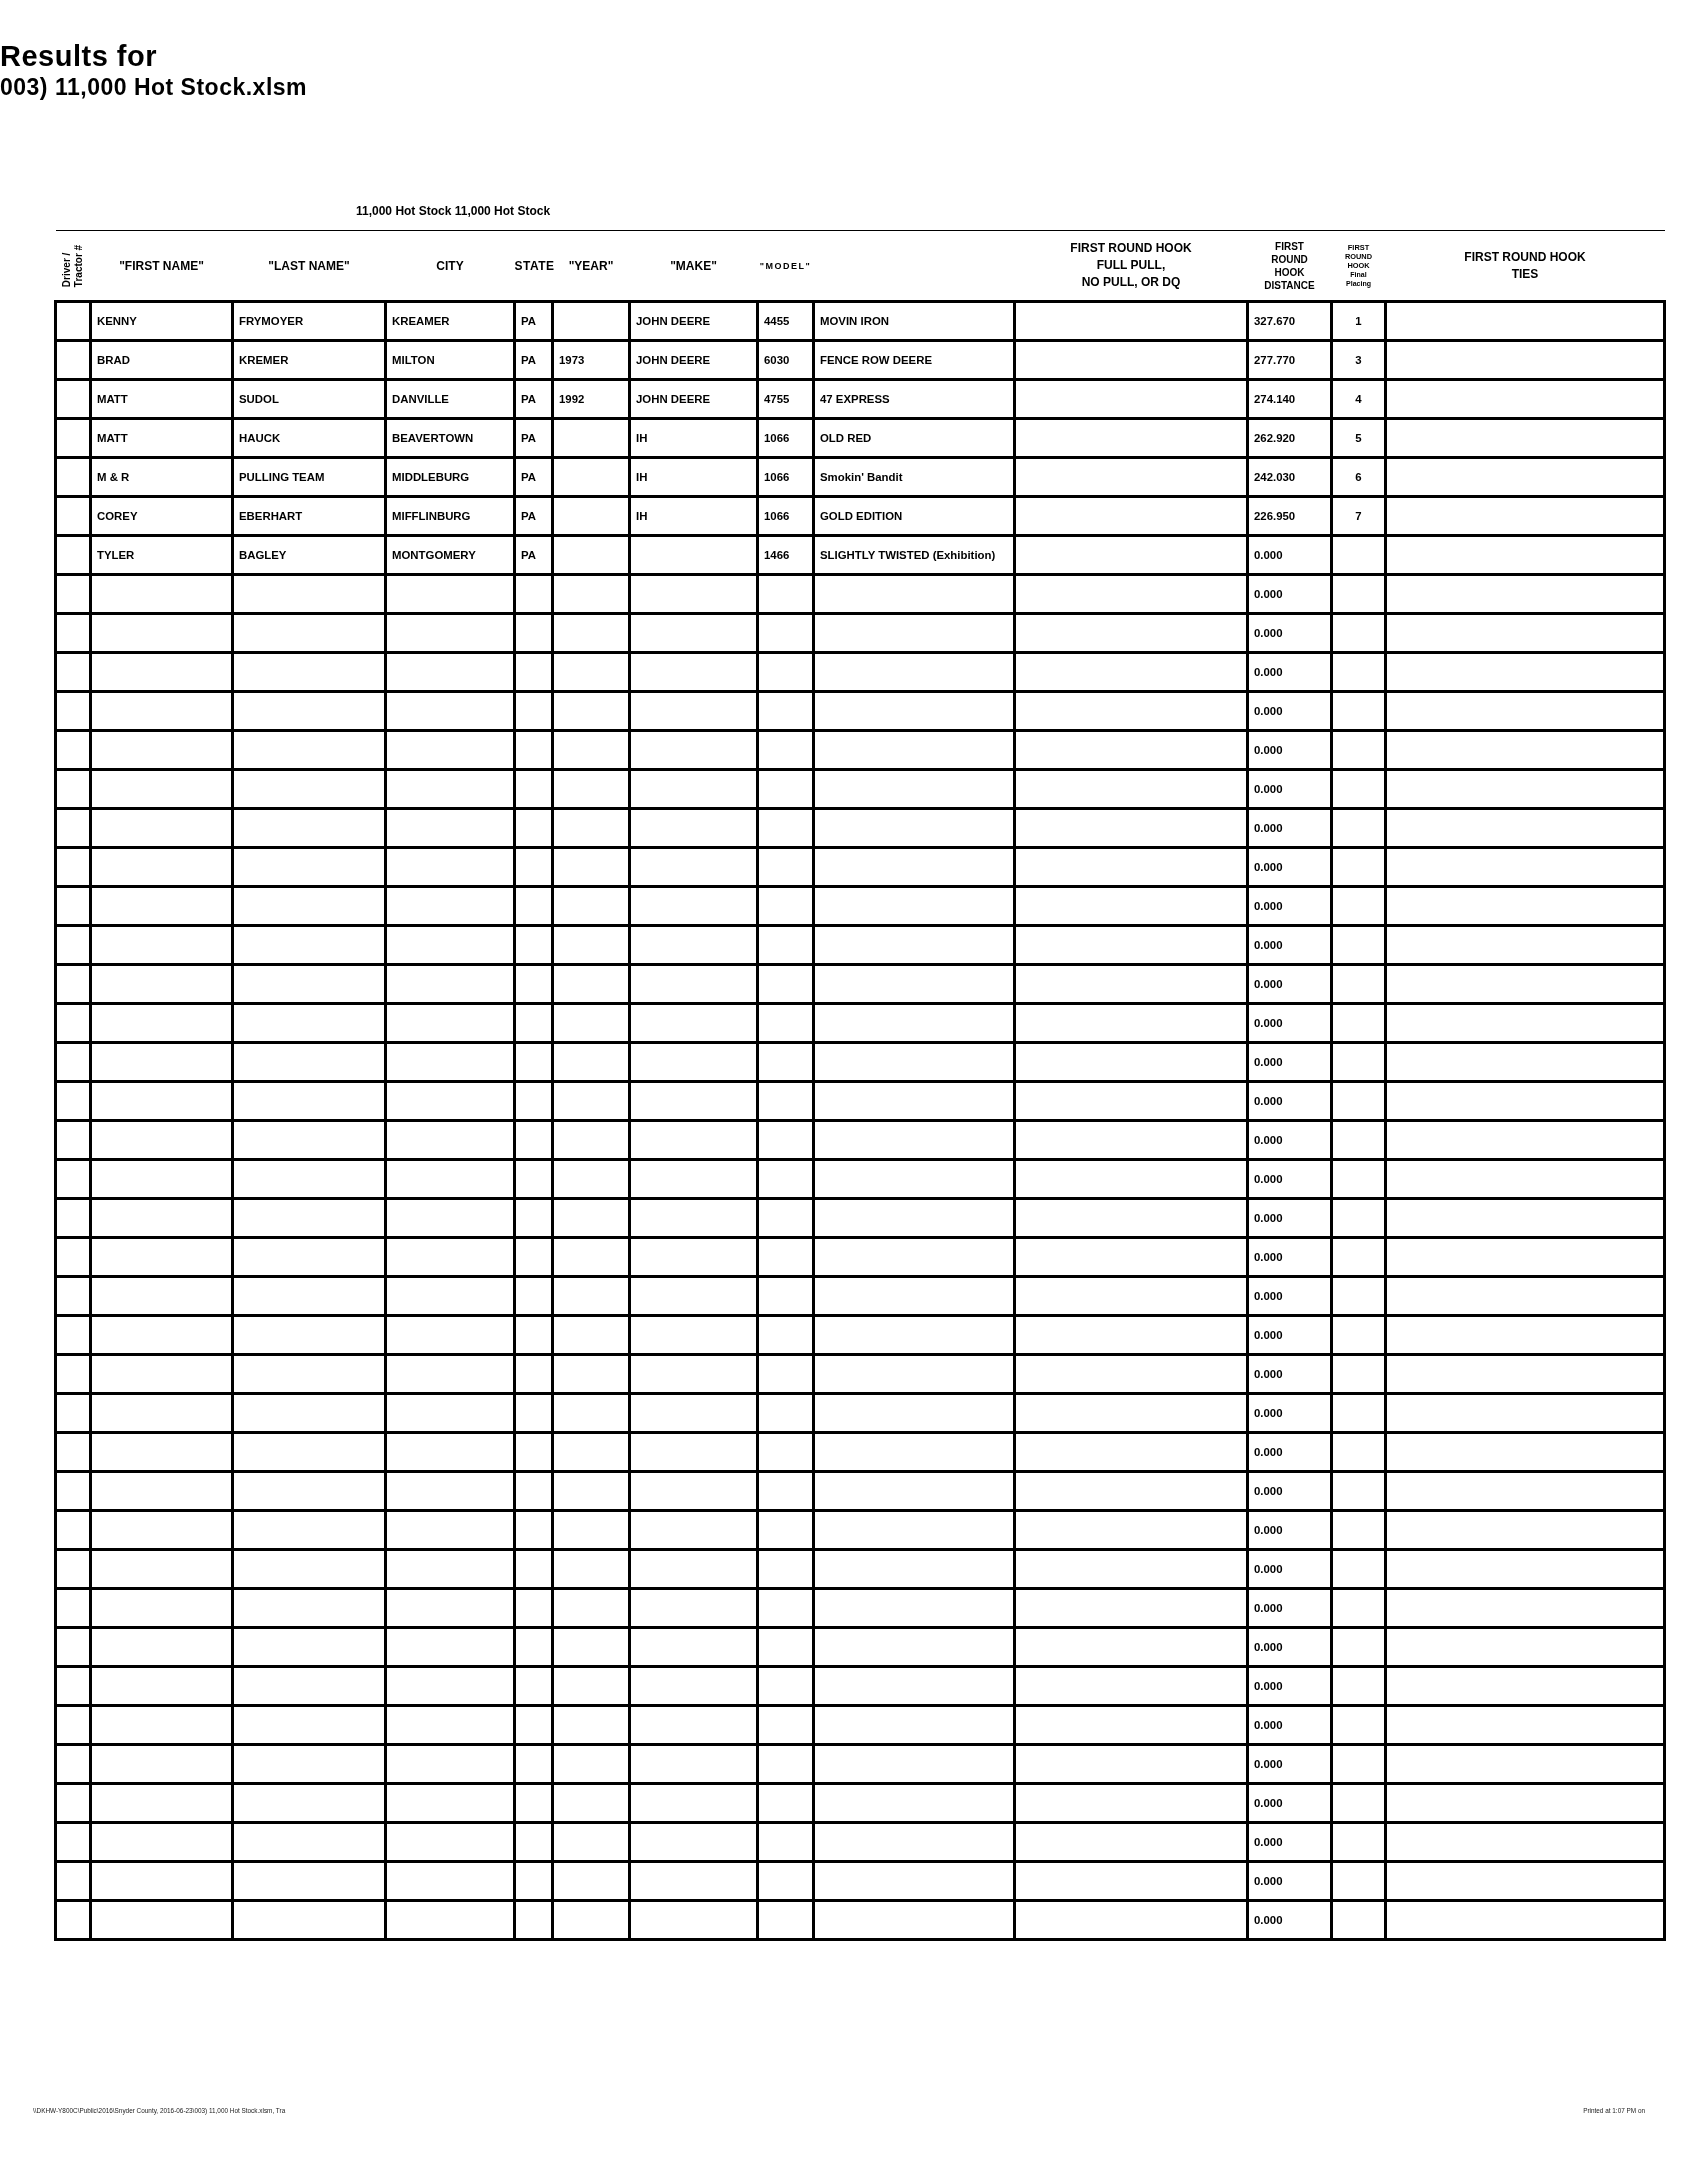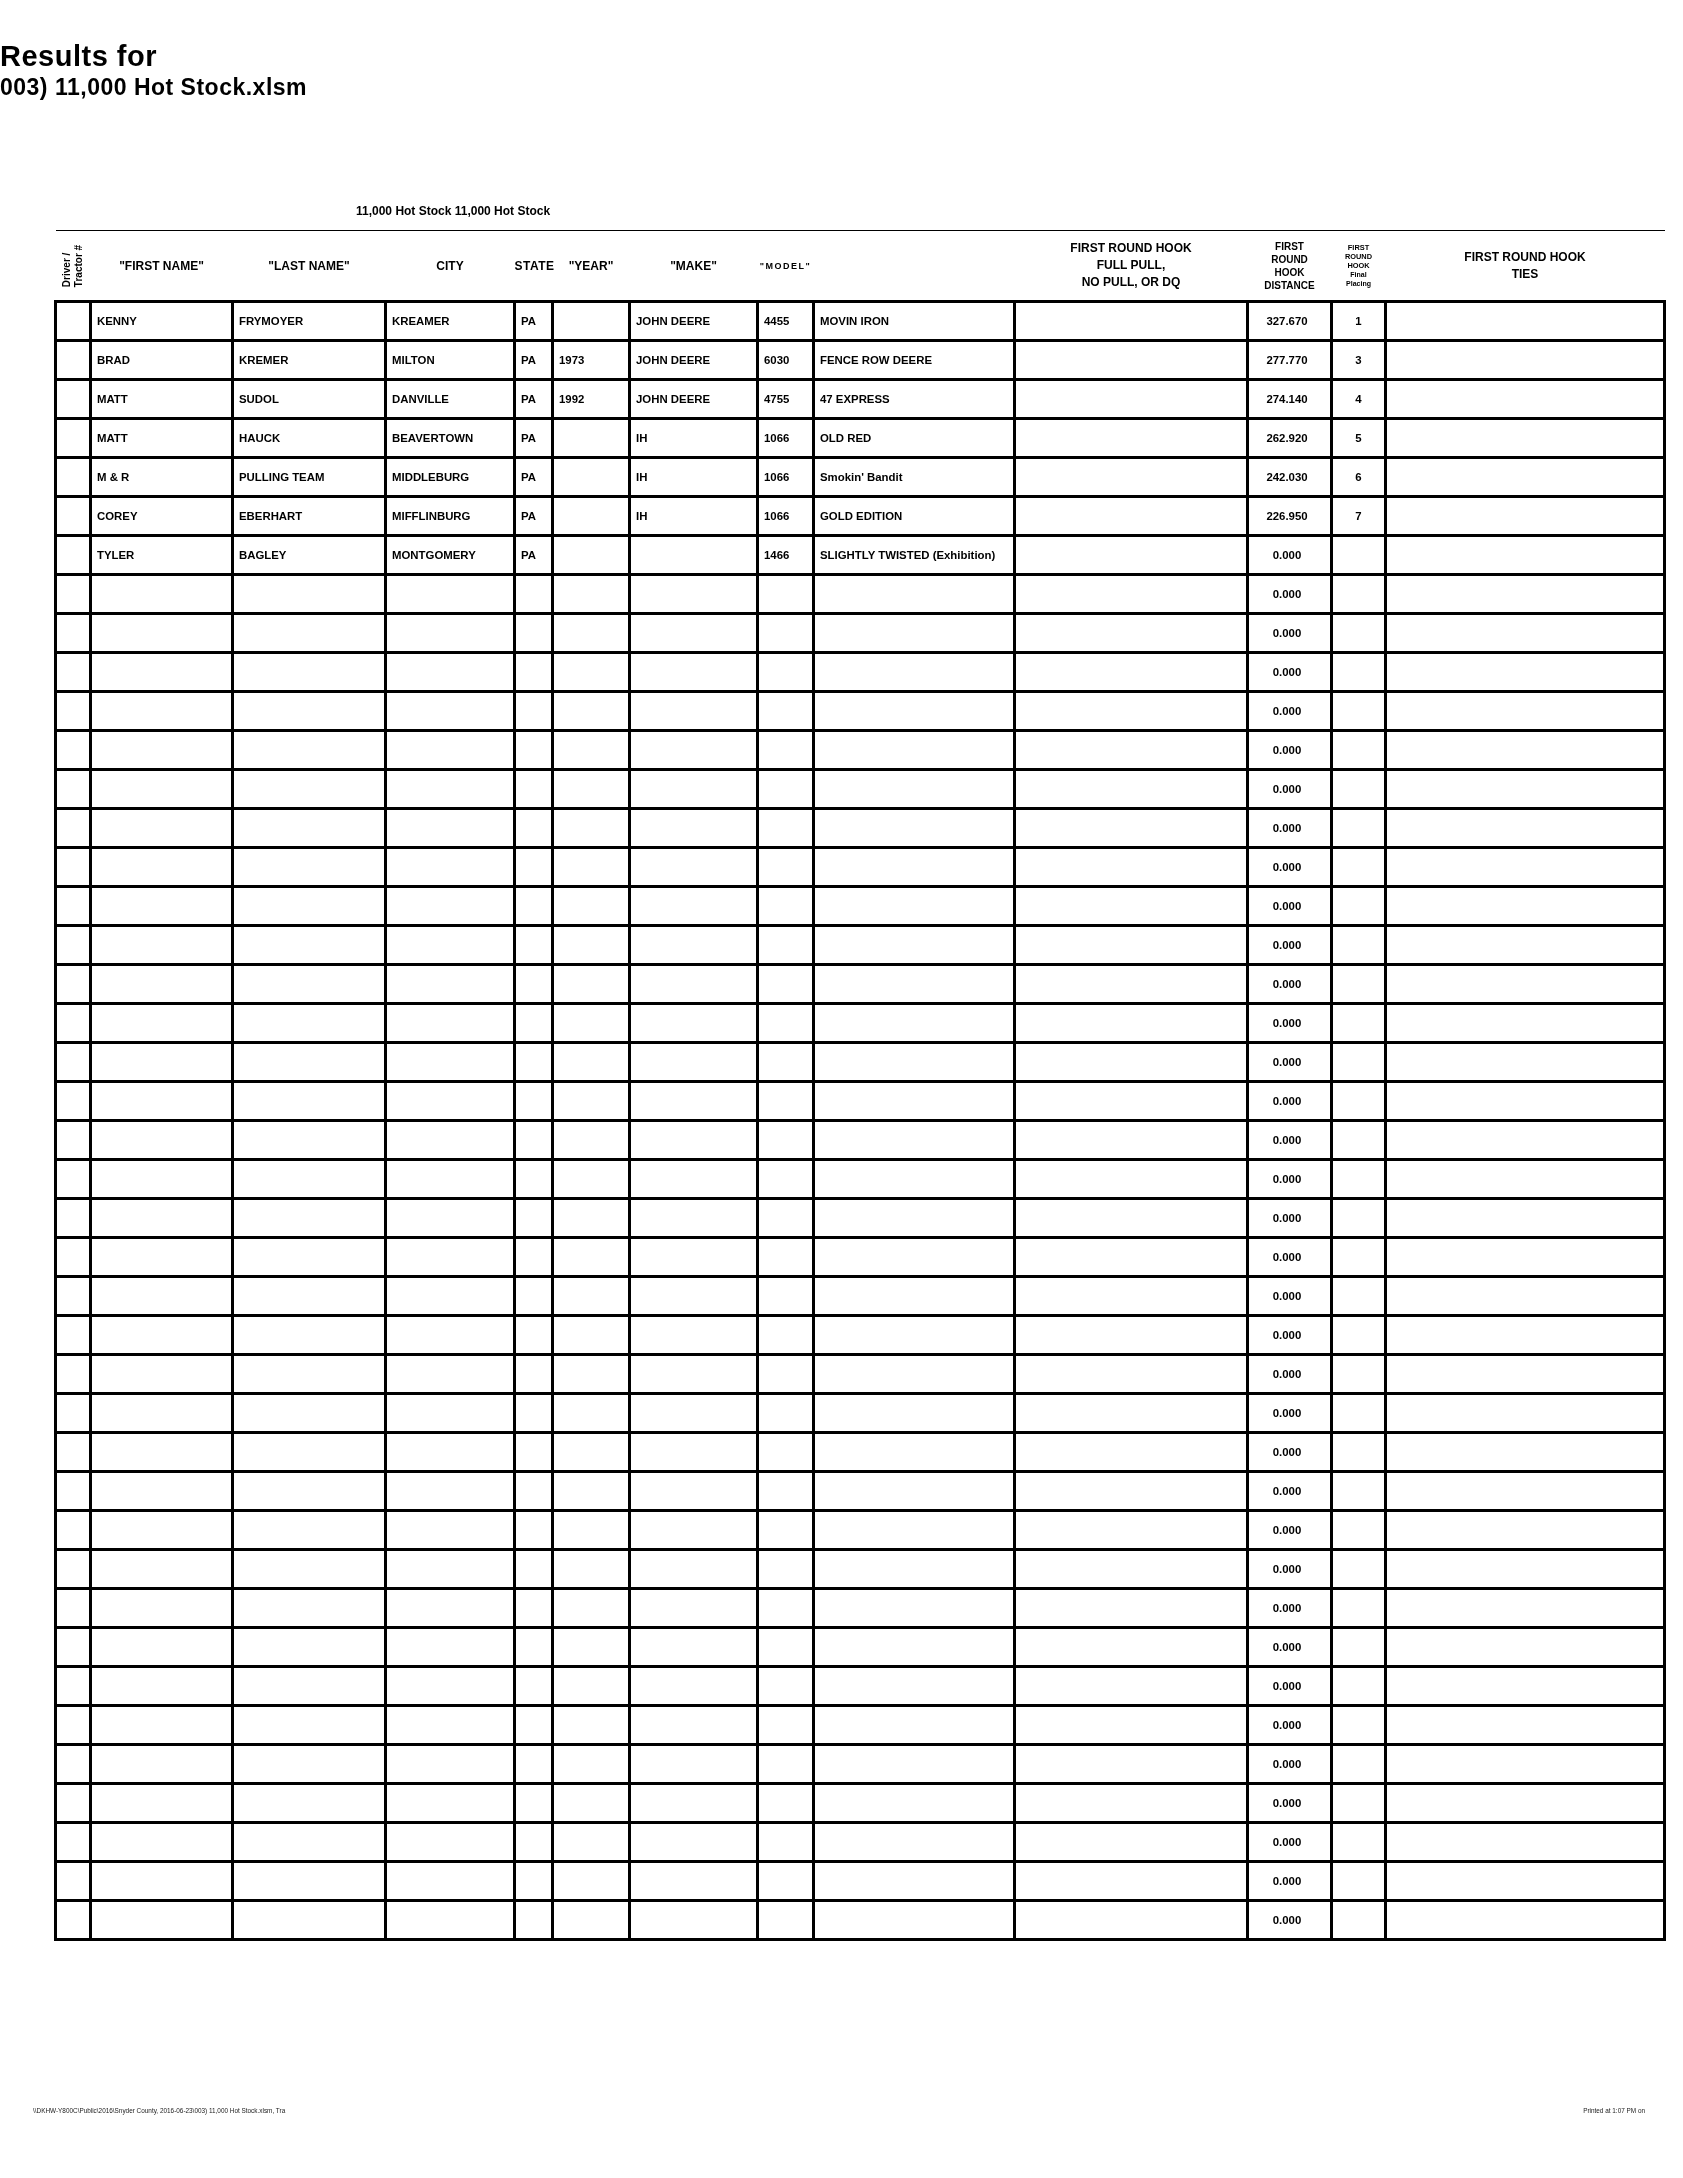--- a/index.html
+++ b/index.html
@@ -35,21 +35,21 @@
   .th-distance div{font-size:10px;line-height:13px;}
   .th-placing div.pl-top{font-size:7.4px;line-height:9px;}
   .th-placing div.pl-bot{font-size:7px;line-height:9px;}
   .th-ties div{font-size:12px;line-height:17px;}
 
   tbody td{
     border:3px solid #000;height:36px;padding:0 5px;
     font-size:11.4px;font-weight:bold;vertical-align:middle;
     overflow:hidden;white-space:nowrap;text-align:left;background:#fff;
   }
-  tbody td.col-distance{text-align:center;padding-right:10px;}
+  tbody td.col-distance{text-align:left;padding-right:10px;}
   tbody td.col-placing{text-align:center;padding:0;}
 
   .footer-left{position:absolute;top:2107px;left:33px;font-size:6.4px;color:#222;
     white-space:nowrap;}
   .footer-right{position:absolute;top:2107px;left:1386px;width:259px;text-align:right;
     font-size:6.4px;color:#222;white-space:nowrap;}
 </style>
 </head>
 <body>
 

